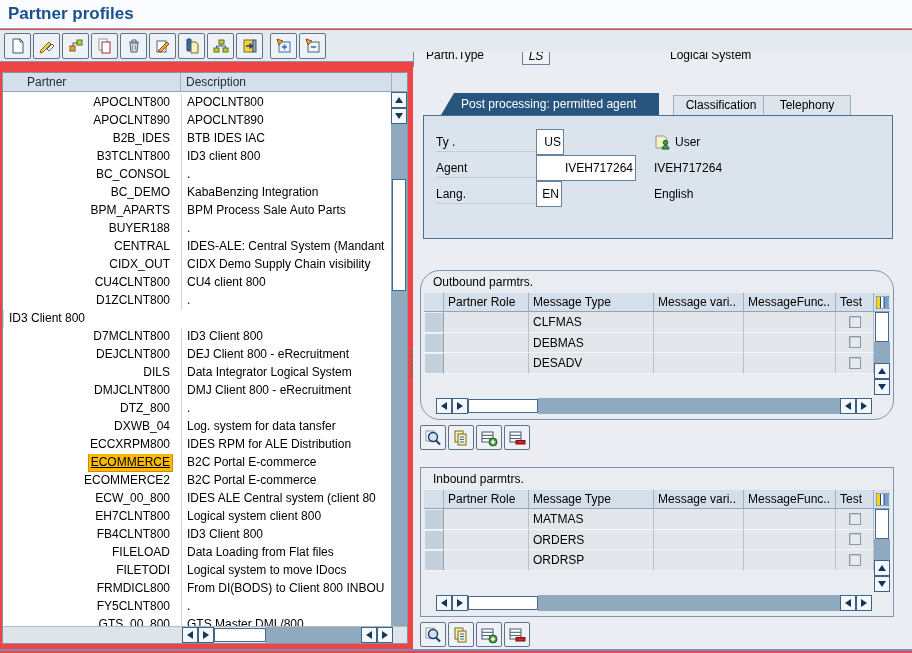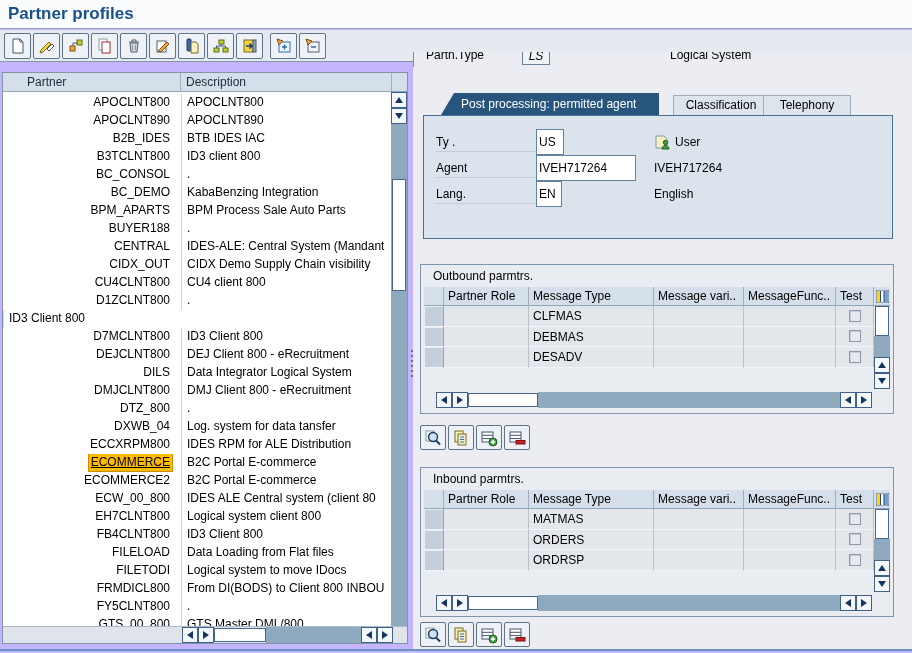--- a/index.html
+++ b/index.html
@@ -1,19 +1,19 @@
 <!DOCTYPE html>
 <html><head>
 <meta charset="utf-8">
 <style>
   * { margin:0; padding:0; box-sizing:border-box; }
   html,body { background:#c9ccd4; }
   .screen {
     position:relative; width:912px; height:653px; overflow:hidden;
-    background:#c4b5fd; font:12px "Liberation Sans", sans-serif; color:#000;
+    background:#ef4444; font:12px "Liberation Sans", sans-serif; color:#000;
   }
   
   .title-bar { position:absolute; left:0; top:0; width:912px; height:29px;
     background:#fbfcfe; border-bottom:1px solid #96a3b2; }
   .title-bar h1 { font-size:17px; font-weight:bold; color:#19508f; padding:4px 0 0 8px; }
   .toolbar { position:absolute; left:0; top:30px; width:912px; height:32px;
     background:#e5eaf1; border-bottom:1px solid #8496a9; padding:3px 0 0 4px; display:flex; gap:2px; }
   .tbtn { width:27px; height:26px; background:#eef2f7; border:1px solid #5f7389;
     border-radius:2px; display:flex; align-items:center; justify-content:center; }
   .tbtn.gap { margin-left:5px; }
@@ -66,26 +66,26 @@
     clip-path:polygon(13px 0, 100% 0, 100% 100%, 0 100%); }
   .tab { position:absolute; bottom:0; height:20px; line-height:19px; text-align:center;
     background:#dde4ec; border:1px solid #a0aebd; border-bottom:none; }
   .tab.t2 { left:260px; width:96px; }
   .tab.t3 { left:350px; width:88px; }
   
   .tab-box { position:absolute; left:10px; top:63px; width:470px; height:124px;
     background:#dbe4ed; border:1px solid #4a6f94; padding-top:13px; }
   .frow { display:flex; align-items:center; height:26px; position:relative; }
   .flabel { margin-left:12px; width:100px; height:20px; line-height:20px; border-bottom:1px solid #c3cdd8; }
-  .finput { height:18px; border:1px solid #64839f; background:#fff; font:12px "Liberation Sans",sans-serif; padding:12px 2px; }
+  .finput { height:18px; border:1px solid #64839f; background:#fff; font:12px "Liberation Sans",sans-serif; padding:12px 2px;text-align:right; }
   .fdesc { position:absolute; left:230px; display:flex; align-items:center; gap:5px; }
   
   .group { position:absolute; left:7px; width:474px; height:150px;
     background:#e9edf2; border:1px solid #7d96ad; }
-  .group.outbound { top:212px; }
+  .group.outbound { top:218px;border-radius:20px; }
   .group.inbound { top:415px; }
   .gtitle { padding:4px 0 2px 12px; }
   .ptable { position:absolute; left:3px; top:22px; width:466px; }
   .thead { display:flex; height:19px; }
   .th { background:#d5dfe9; border-right:1px solid #9fb0c0; border-bottom:1px solid #8fa5b8;
     line-height:18px; padding-left:4px; overflow:hidden; white-space:nowrap; }
   .trow { display:flex; height:20.5px; }
   .tc { background:#e3e7ec; border-right:1px solid #b6c2cd; border-bottom:1px solid #f2f4f7;
     line-height:20px; padding-left:4px; overflow:hidden; white-space:nowrap; }
   .w-sel { width:20px; padding-left:0; } .w-role { width:85px; } .w-mtype { width:125px; }

